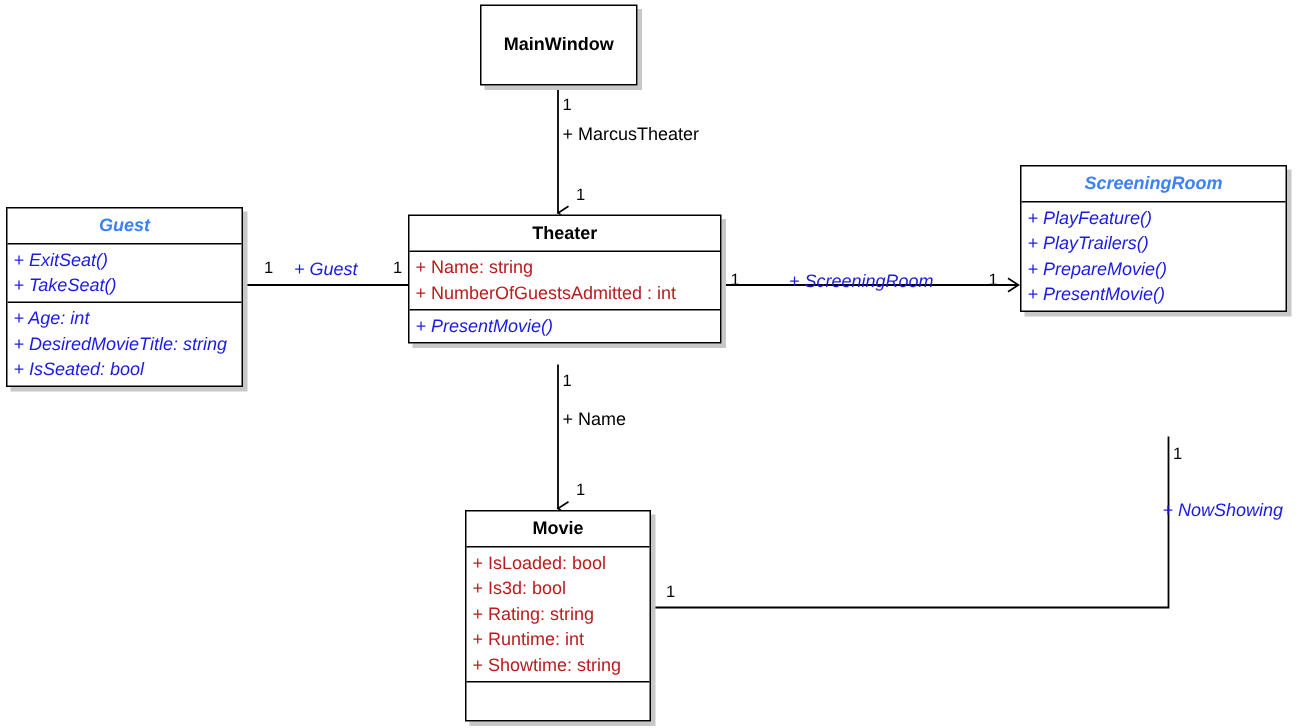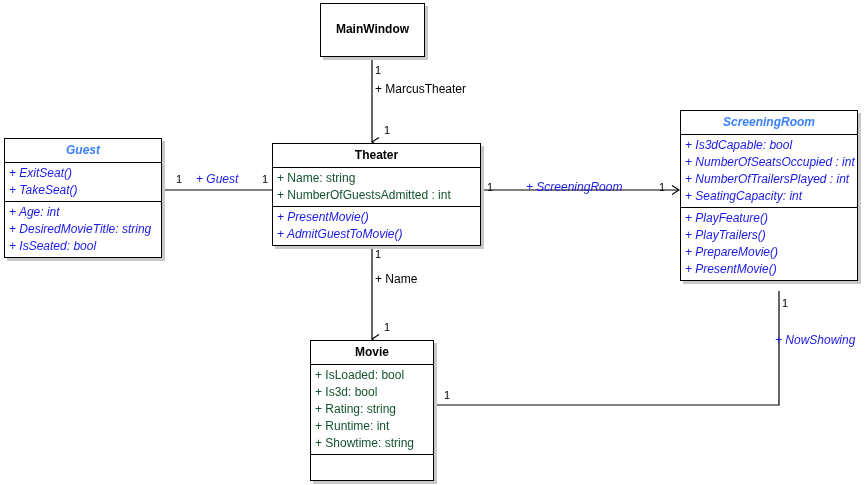--- a/index.html
+++ b/index.html
@@ -58,21 +58,21 @@
     border-top: 1px solid #000000;
     padding: 2px 0 2px 0;
     box-sizing: border-box;
   }
   .compartment.empty {
     height: 26px;
   }
   .member {
     font-size: 12px;
     line-height: 17px;
-    color: #14532d;
+    color: #b91c1c;
     padding: 0 3px 0 4px;
     white-space: nowrap;
   }
   .member.blue {
     color: #1a1ae6;
     font-style: italic;
   }
 
   
   .edge-label {
@@ -142,32 +142,25 @@
   </div>
 
   <div class="uml-class" style="left:272px; top:143px; width:209px;">
     <div class="uml-title">Theater</div>
     <div class="compartment">
       <div class="member">+ Name: string</div>
       <div class="member">+ NumberOfGuestsAdmitted : int</div>
     </div>
     <div class="compartment">
       <div class="member blue">+ PresentMovie()</div>
-      <div class="member blue">+ AdmitGuestToMovie()</div>
     </div>
   </div>
 
   <div class="uml-class" style="left:680px; top:110px; width:178px;">
     <div class="uml-title abstract">ScreeningRoom</div>
-    <div class="compartment">
-      <div class="member blue">+ Is3dCapable: bool</div>
-      <div class="member blue">+ NumberOfSeatsOccupied : int</div>
-      <div class="member blue">+ NumberOfTrailersPlayed : int</div>
-      <div class="member blue">+ SeatingCapacity: int</div>
-    </div>
     <div class="compartment">
       <div class="member blue">+ PlayFeature()</div>
       <div class="member blue">+ PlayTrailers()</div>
       <div class="member blue">+ PrepareMovie()</div>
       <div class="member blue">+ PresentMovie()</div>
     </div>
   </div>
 
   <div class="uml-class" style="left:310px; top:340px; width:124px;">
     <div class="uml-title">Movie</div>

